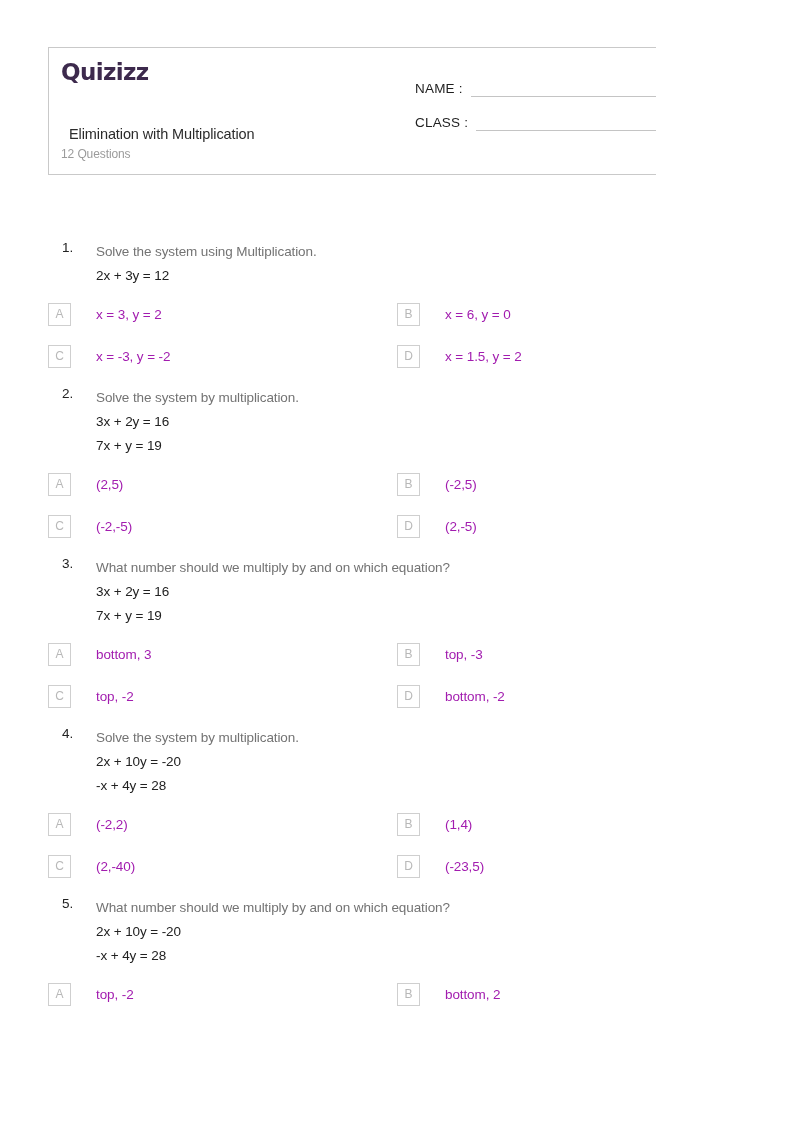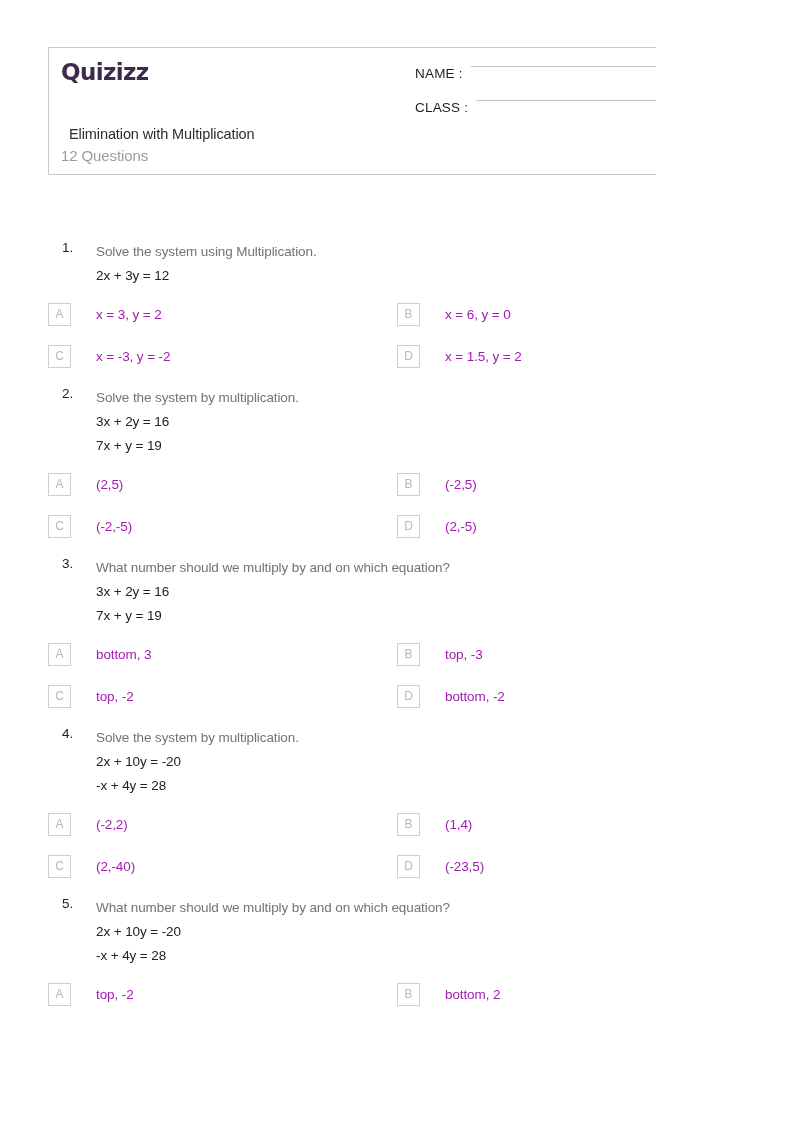--- a/index.html
+++ b/index.html
@@ -57,37 +57,38 @@
     font-size: 14.5px;
     color: #2b2b2b;
     letter-spacing: -0.1px;
     white-space: nowrap;
   }
 
   .quiz-subtitle {
     position: absolute;
     left: 0px;
     top: 99px;
-    font-size: 15px;
+    font-size: 12px;
     color: #9b9b9b;
     letter-spacing: -0.1px;
     white-space: nowrap;
   }
 
   .header-right {
     position: absolute;
     left: 366px;
     top: 18px;
     width: 320px;
   }
 
   .field-row {
     position: relative;
     height: 34px;
     display: flex;
+    align-items: flex-end;
   }
 
   .field-label {
     font-size: 13.5px;
     color: #1f1f1f;
     letter-spacing: 0.2px;
     white-space: nowrap;
     padding-bottom: 4px;
   }
 

